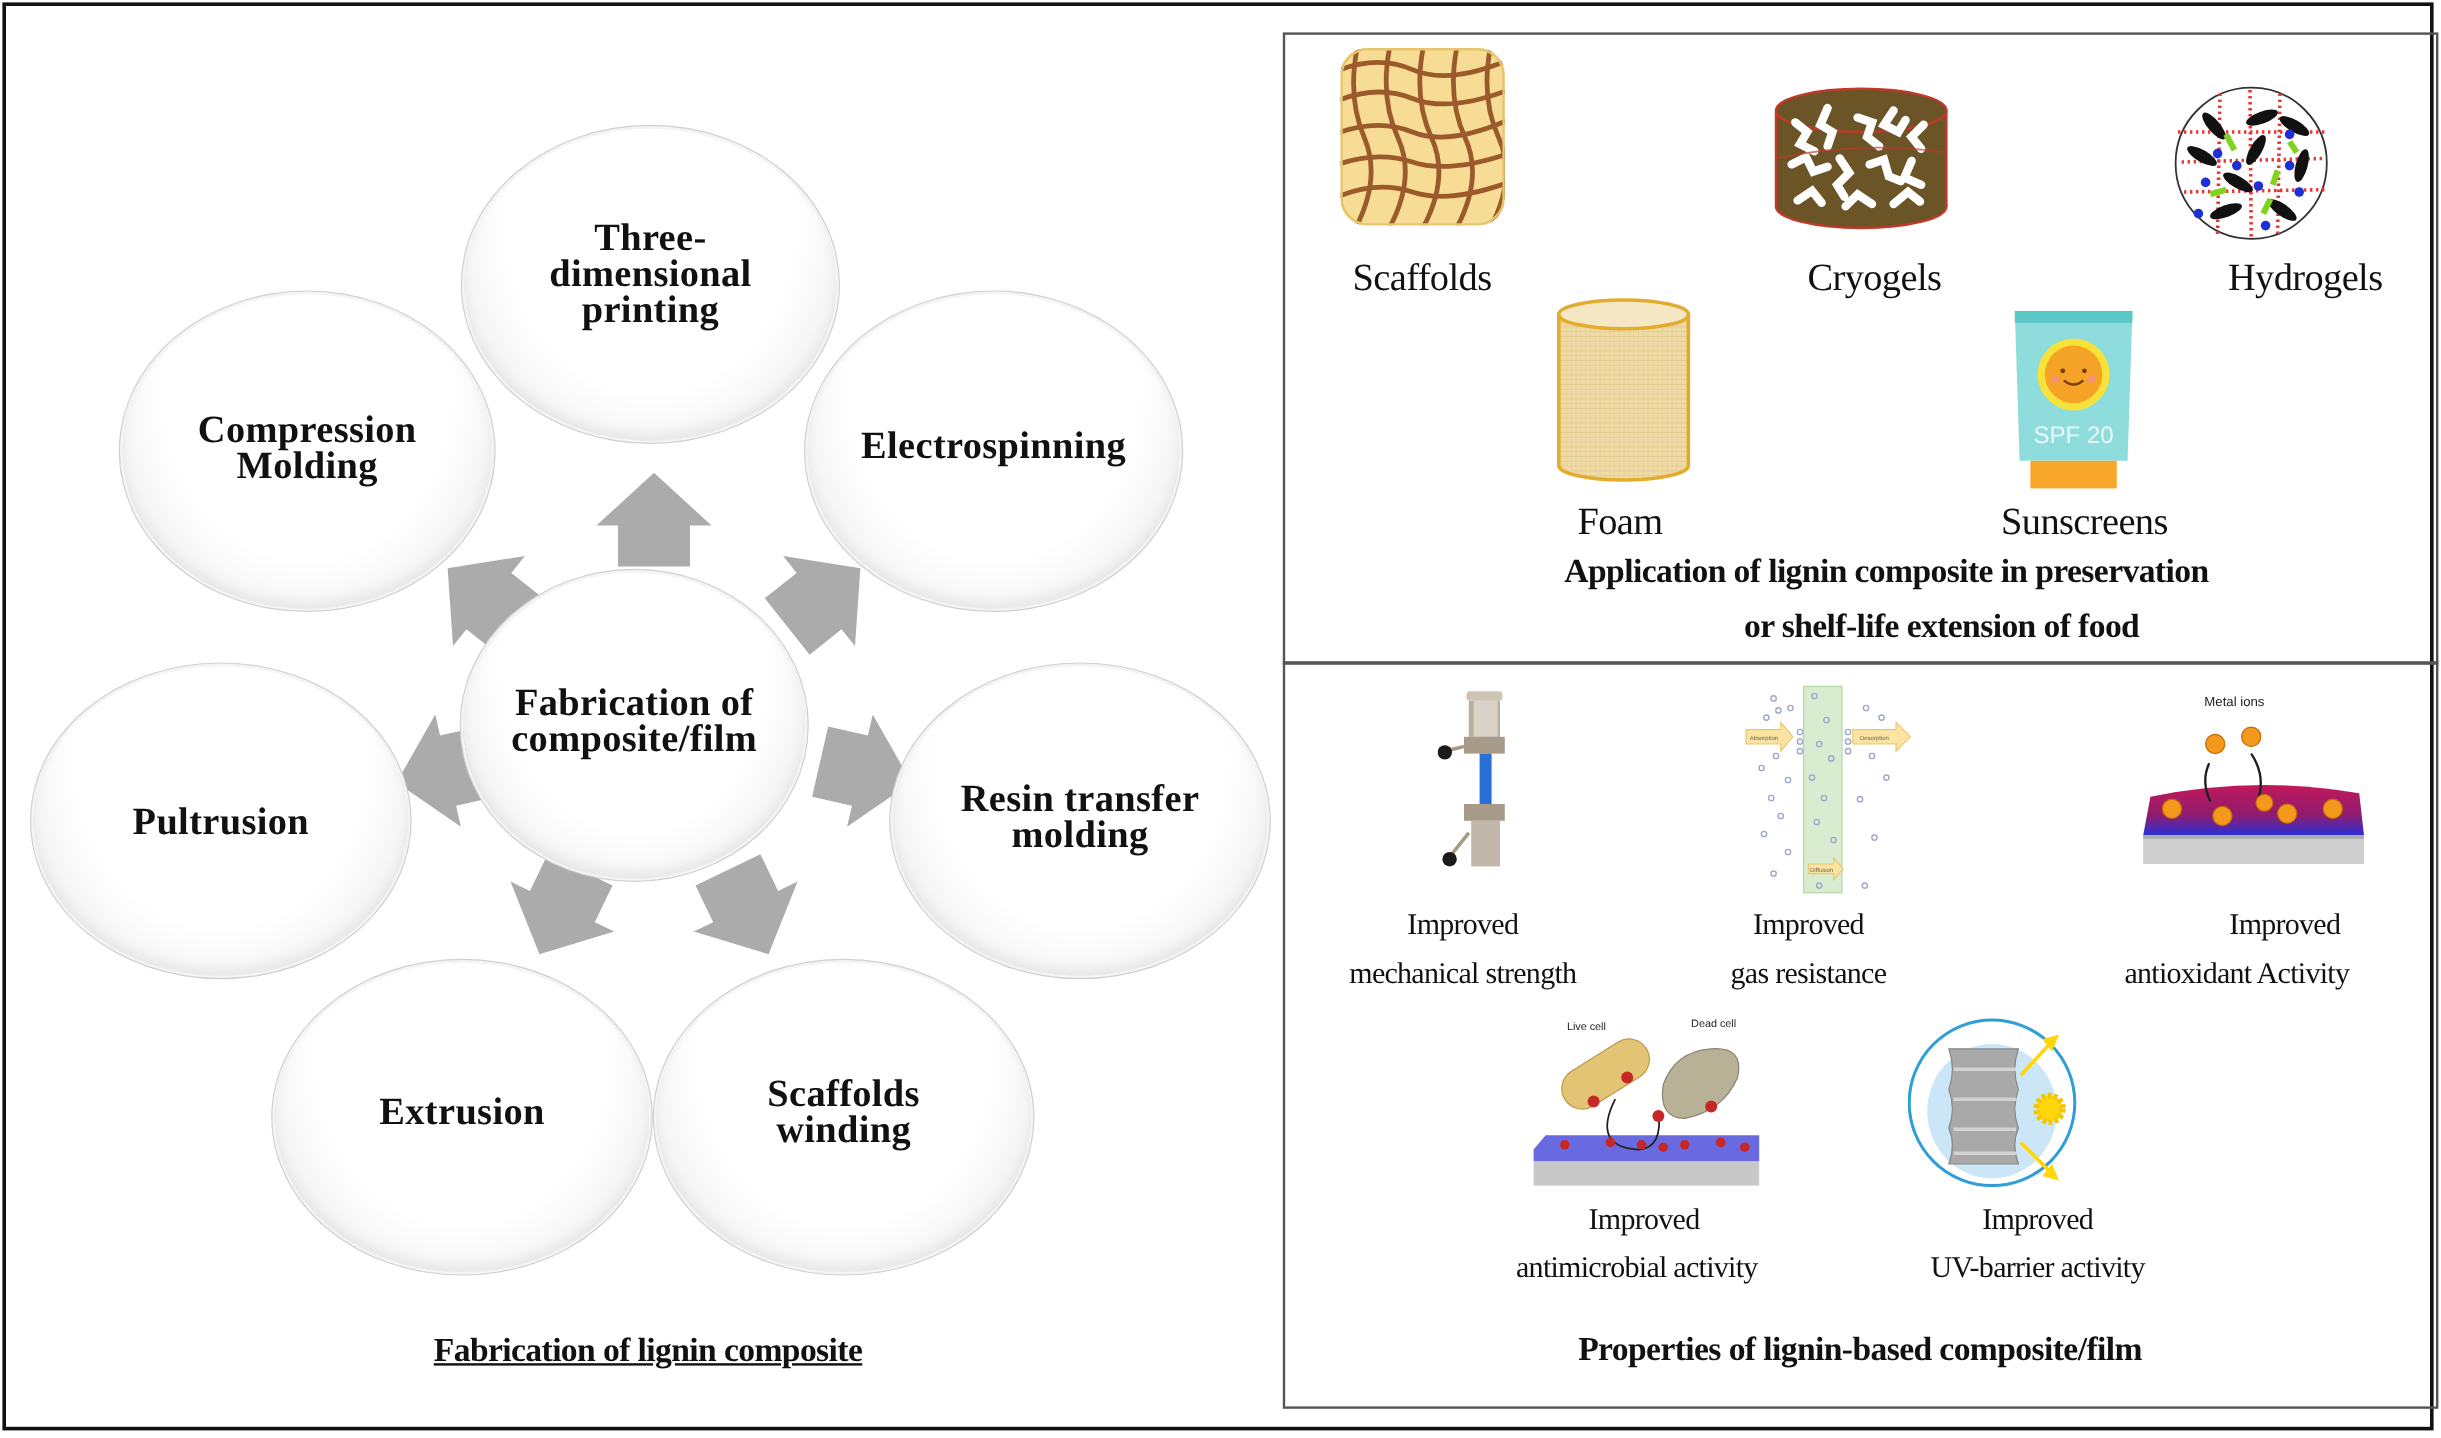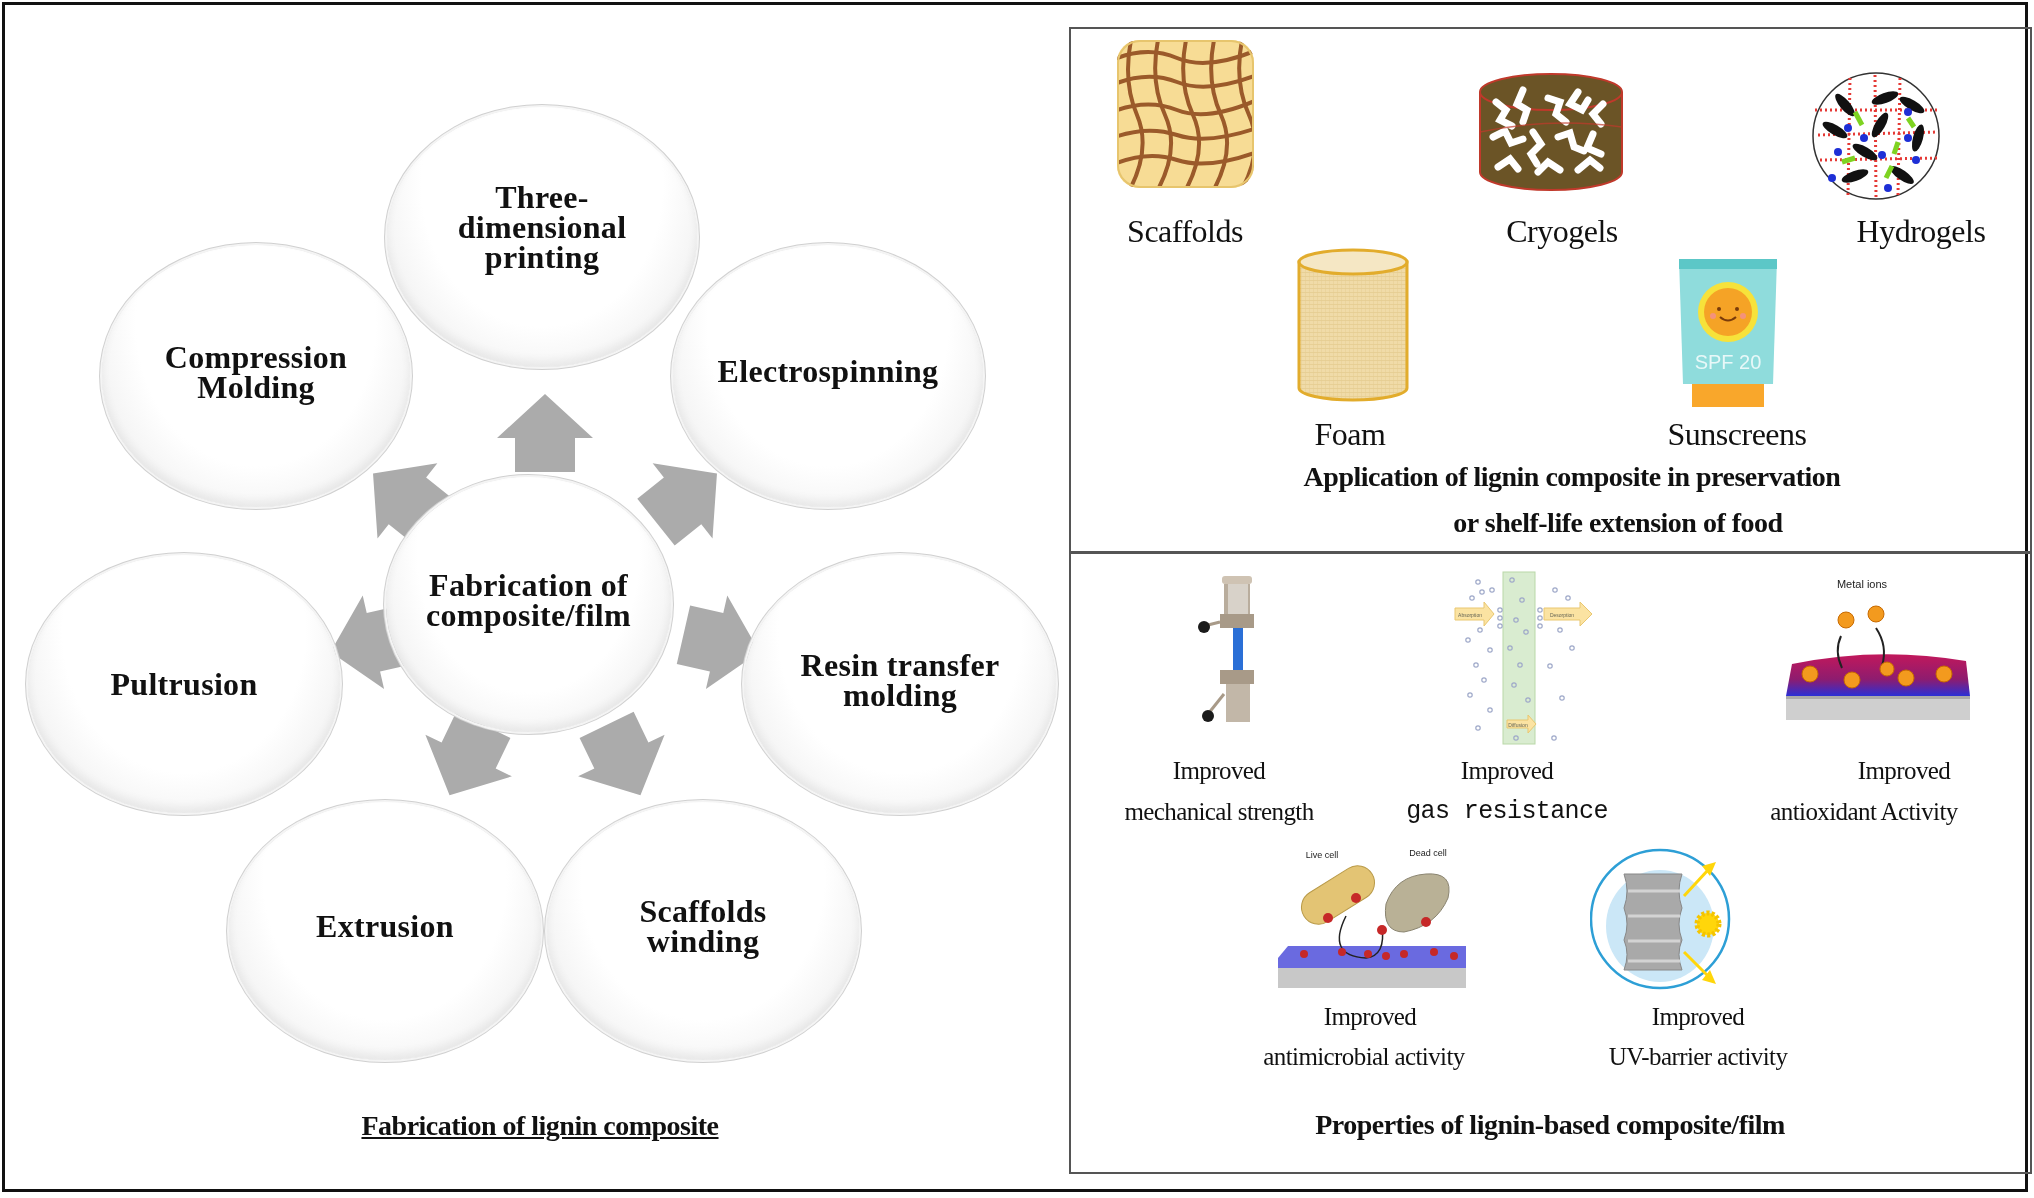--- a/index.html
+++ b/index.html
@@ -304,21 +304,21 @@
       <circle cx="68" cy="104" r="8"></circle>
     <circle cx="103" cy="93" r="7"></circle>
       <circle cx="122" cy="102" r="8"></circle>
       <circle cx="160" cy="98" r="8"></circle>
   </g>
 </svg>
 
 <div class="abs center-text prop-label" style="left:1219px;top:750px;">Improved</div>
 <div class="abs center-text prop-label" style="left:1219px;top:791px;">mechanical strength</div>
 <div class="abs center-text prop-label" style="left:1507px;top:750px;">Improved</div>
-<div class="abs center-text prop-label" style="left:1507px;top:791px;font-family:Liberation Mono, monospace;">gas resistance</div>
+<div class="abs center-text prop-label" style="left:1507px;top:791px;">gas resistance</div>
 <div class="abs center-text prop-label" style="left:1904px;top:750px;">Improved</div>
 <div class="abs center-text prop-label" style="left:1864px;top:791px;">antioxidant Activity</div>
 
 <svg class="abs" style="left:1276px;top:846px" width="192" height="148">
   <text x="46" y="12" font-size="9" fill="#222" text-anchor="middle">Live cell</text>
   <text x="152" y="10" font-size="9" fill="#222" text-anchor="middle">Dead cell</text>
   <path d="M2 112 L12 100 L190 100 L190 122 L2 122 Z" fill="#6a6ae0"></path>
   <rect x="2" y="122" width="188" height="20" fill="#c8c8c8"></rect>
   <rect x="22" y="32" width="80" height="34" rx="17" fill="#e3c474" stroke="#b99a48" stroke-width="1" transform="rotate(-32 62 49)"></rect>
   <path d="M110 58 Q120 30 150 28 Q178 26 172 52 Q160 80 128 86 Q106 86 110 58 Z" fill="#b9b196" stroke="#8a8470" stroke-width="1"></path>

